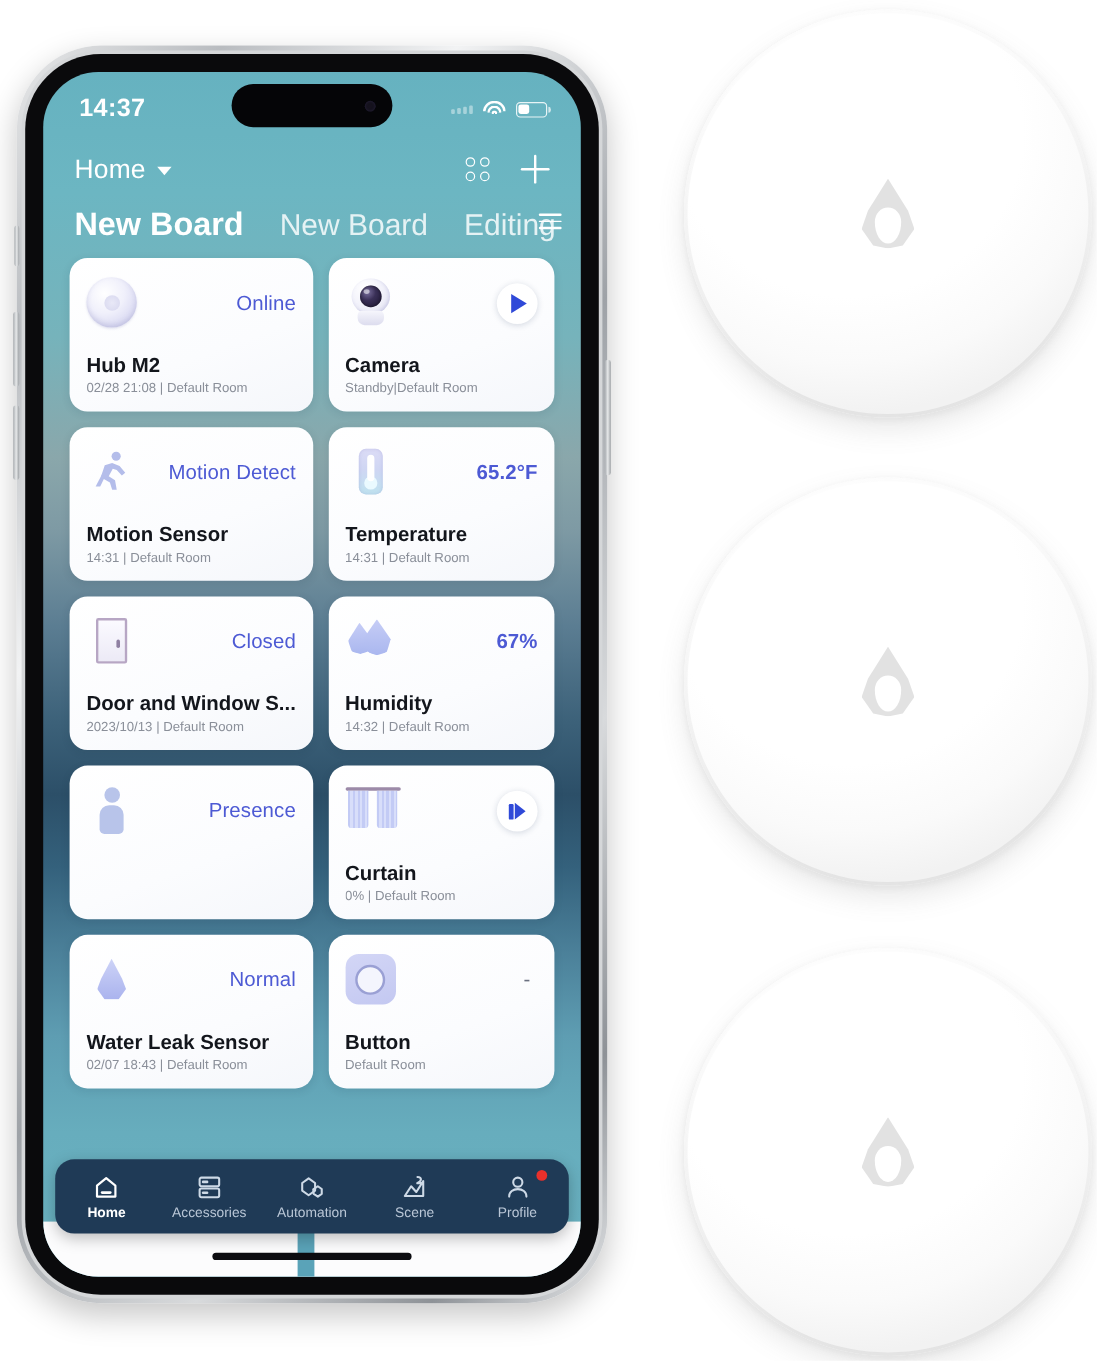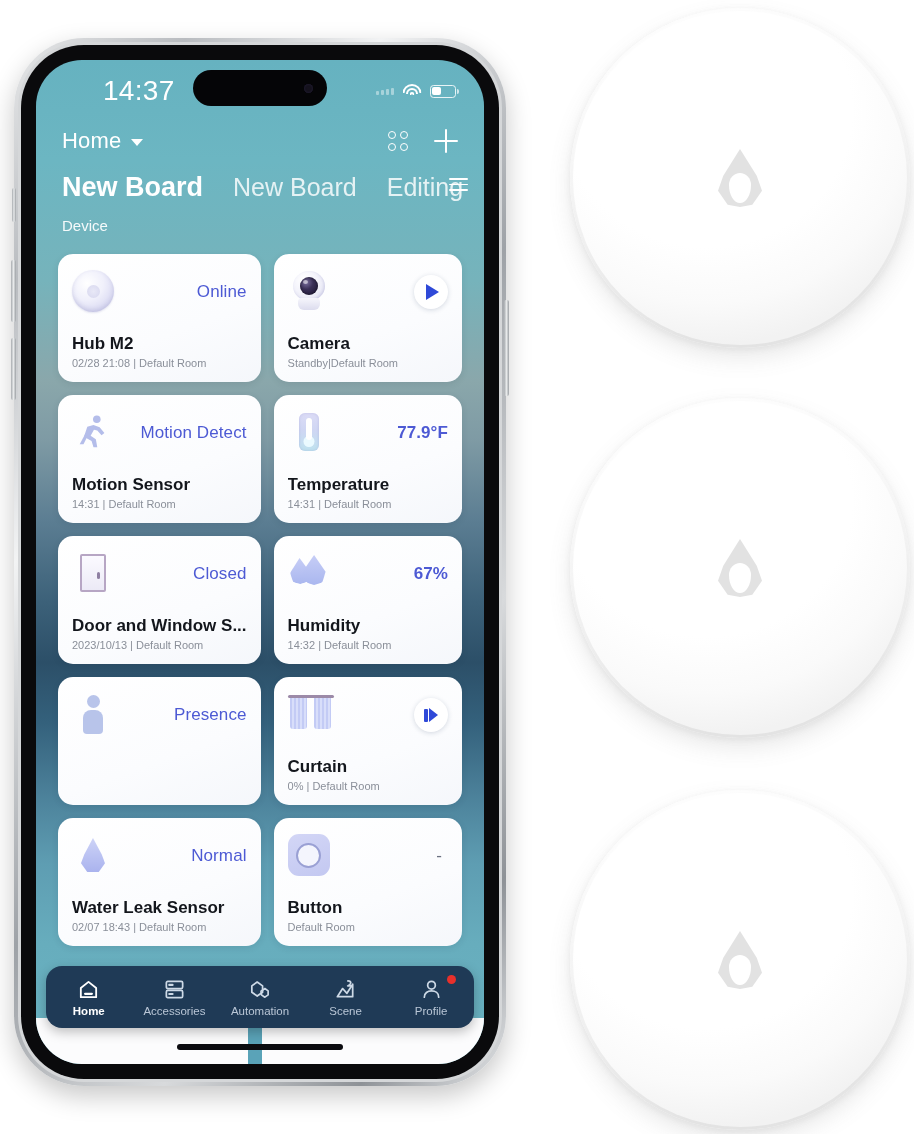--- a/index.html
+++ b/index.html
@@ -58,21 +58,21 @@
   .btn-voldn  { left:-3px; top:300px; width:5px; height:62px; }
   .btn-power  { right:-3px; top:262px; width:5px; height:96px; }
 
   
   .statusbar {
     position: relative; height: 58px;
     display:flex; align-items:center; justify-content:space-between;
     padding: 0 28px 0 30px;
     color:#fff;
   }
-  .sb-time { font-size: 28px; font-weight: 400; letter-spacing:.3px; margin-top:4px;margin-left:37px; }
+  .sb-time { font-size: 21px; font-weight: 700; letter-spacing:.3px; margin-top:4px; }
   .sb-right { display:flex; align-items:center; gap:8px; margin-top:4px; }
   .sig-bars { display:flex; align-items:flex-end; gap:2px; opacity:.42; }
   .sig-bars i { display:block; width:3px; background:#fff; border-radius:1px; }
   .sig-bars i:nth-child(1){height:4px} .sig-bars i:nth-child(2){height:5px}
   .sig-bars i:nth-child(3){height:6px} .sig-bars i:nth-child(4){height:7px}
   .wifi-ico { width:20px; height:15px; position:relative; }
   .wifi-ico span { position:absolute; left:50%; transform:translateX(-50%);
       border:2px solid #fff; border-bottom:none; border-radius:50% 50% 0 0 / 100% 100% 0 0; }
   .wifi-ico span:nth-child(1){ width:19px; height:9px; top:0; }
   .wifi-ico span:nth-child(2){ width:12px; height:6px; top:4px; }
@@ -322,21 +322,20 @@
         <div class="board-tab active">New Board</div>
         <div class="board-tab">New Board</div>
         <div class="board-tab clipped">Editing Guida</div>
         <div class="tabs-menu">
             <i></i>
             <i></i>
             <i></i>
           </div>
       </div>
 
-      <div class="section-label">Device</div>
 
       <div class="scroll-area">
         <div class="device-grid">
 
           <div class="card">
             <div class="card-top">
               <div class="card-icon">
                   <div class="ico-hub"></div>
                 </div>
               <div class="card-state">Online</div>
@@ -387,21 +386,21 @@
             </div>
           </div>
 
           <div class="card">
             <div class="card-top">
               <div class="card-icon">
                   <div class="ico-temp">
                     <div class="body"></div>
                   </div>
                 </div>
-              <div class="card-state num">77.9°F</div>
+              <div class="card-state num">65.2°F</div>
             </div>
             <div>
               <div class="card-name">Temperature</div>
               <div class="card-meta">14:31 | Default Room</div>
             </div>
           </div>
 
           <div class="card">
             <div class="card-top">
               <div class="card-icon">

